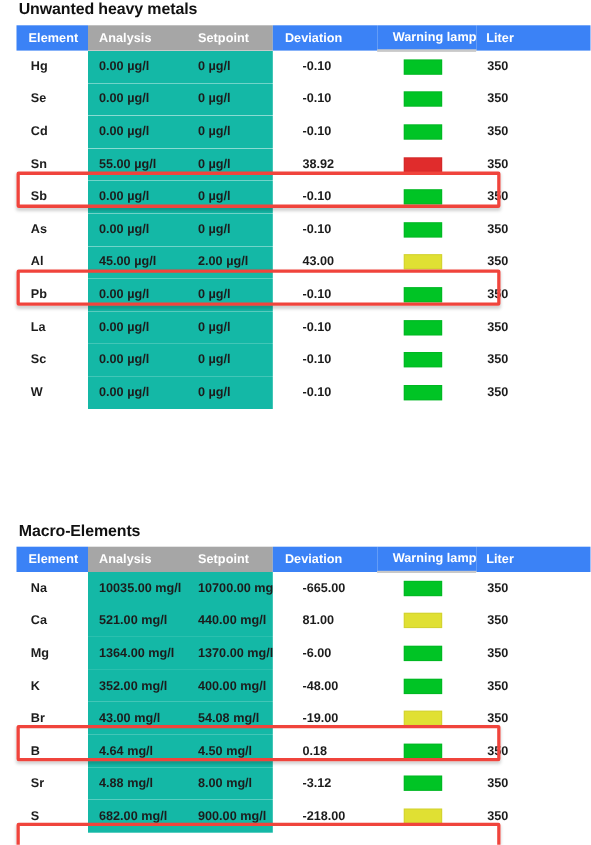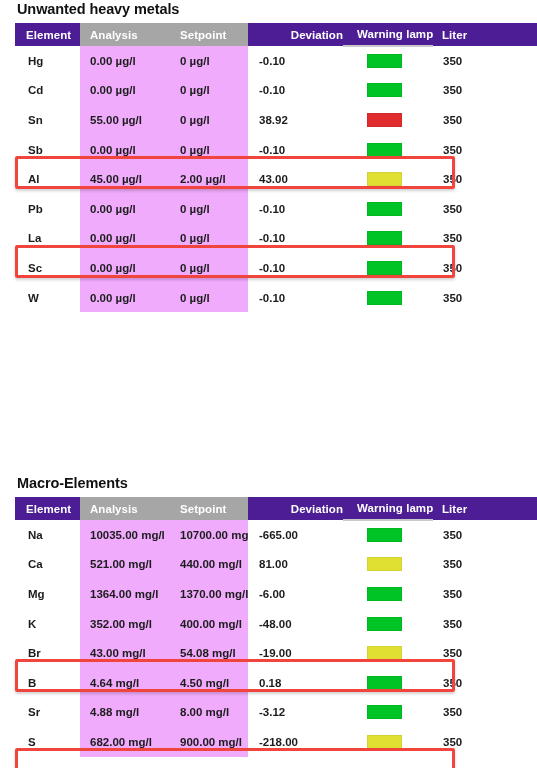--- a/index.html
+++ b/index.html
@@ -48,60 +48,60 @@
   }
 
   .tbl col.c-element { width: 65px; }
   .tbl col.c-analysis { width: 90px; }
   .tbl col.c-setpoint { width: 78px; }
   .tbl col.c-deviation { width: 95px; }
   .tbl col.c-lamp { width: 90px; }
   .tbl col.c-liter { width: 104px; }
 
   .tbl thead th {
-    background: #4c1d95;
+    background: #3b82f6;
     color: #ffffff;
     font-size: 11.5px;
     font-weight: bold;
     text-align: left;
     height: 23px;
     padding: 0 0 0 10px;
     vertical-align: middle;
     letter-spacing: 0.05px;
     white-space: nowrap;
   }
   .tbl thead th.hdr-analysis,
   .tbl thead th.hdr-setpoint {
     background: #a6a6a6;
   }
   .tbl thead th.hdr-lamp {
     border-bottom: 2px solid #c9c9c9;
   }
   .tbl thead th.hdr-element { padding-left: 11px; }
-  .tbl thead th.hdr-deviation { padding-left: 11px; text-align: right; }
+  .tbl thead th.hdr-deviation { padding-left: 11px; }
   .tbl thead th.hdr-lamp { padding-left: 14px; }
   .tbl thead th.hdr-liter { padding-left: 9px; }
 
   .tbl tbody td {
     height: 29.6px;
     font-size: 11.5px;
     font-weight: bold;
     color: #1c1c1c;
     background: #ffffff;
     padding: 0 0 0 10px;
     vertical-align: middle;
     white-space: nowrap;
     position: relative;
   }
   .tbl tbody td.cell-element { padding-left: 13px; }
   .tbl tbody td.cell-analysis,
   .tbl tbody td.cell-setpoint {
-    background: #f0abfc;
-  }
-  .tbl tbody td.cell-deviation { padding-left: 11px; }
+    background: #14b8a6;
+  }
+  .tbl tbody td.cell-deviation { padding-left: 27px; }
   .tbl tbody td.cell-liter { padding-left: 10px; }
 
   
   .cell-lamp { padding-left: 0 !important; }
   .lamp {
     display: block;
     width: 35px;
     height: 14px;
     margin-left: 24px;
     border: 1px solid rgba(0,0,0,0.06);
@@ -153,20 +153,30 @@
               <td class="cell-element">Hg</td>
               <td class="cell-analysis">0.00 µg/l</td>
               <td class="cell-setpoint">0 µg/l</td>
               <td class="cell-deviation">-0.10</td>
               <td class="cell-lamp">
                 <span class="lamp green"></span>
               </td>
               <td class="cell-liter">350</td>
             </tr>
             <tr>
+              <td class="cell-element">Se</td>
+              <td class="cell-analysis">0.00 µg/l</td>
+              <td class="cell-setpoint">0 µg/l</td>
+              <td class="cell-deviation">-0.10</td>
+              <td class="cell-lamp">
+                <span class="lamp green"></span>
+              </td>
+              <td class="cell-liter">350</td>
+            </tr>
+            <tr>
               <td class="cell-element">Cd</td>
               <td class="cell-analysis">0.00 µg/l</td>
               <td class="cell-setpoint">0 µg/l</td>
               <td class="cell-deviation">-0.10</td>
               <td class="cell-lamp">
                 <span class="lamp green"></span>
               </td>
               <td class="cell-liter">350</td>
             </tr>
             <tr>
@@ -174,20 +184,30 @@
               <td class="cell-analysis">55.00 µg/l</td>
               <td class="cell-setpoint">0 µg/l</td>
               <td class="cell-deviation">38.92</td>
               <td class="cell-lamp">
                 <span class="lamp red"></span>
               </td>
               <td class="cell-liter">350</td>
             </tr>
             <tr>
               <td class="cell-element">Sb</td>
+              <td class="cell-analysis">0.00 µg/l</td>
+              <td class="cell-setpoint">0 µg/l</td>
+              <td class="cell-deviation">-0.10</td>
+              <td class="cell-lamp">
+                <span class="lamp green"></span>
+              </td>
+              <td class="cell-liter">350</td>
+            </tr>
+            <tr>
+              <td class="cell-element">As</td>
               <td class="cell-analysis">0.00 µg/l</td>
               <td class="cell-setpoint">0 µg/l</td>
               <td class="cell-deviation">-0.10</td>
               <td class="cell-lamp">
                 <span class="lamp green"></span>
               </td>
               <td class="cell-liter">350</td>
             </tr>
             <tr>
               <td class="cell-element">Al</td>

